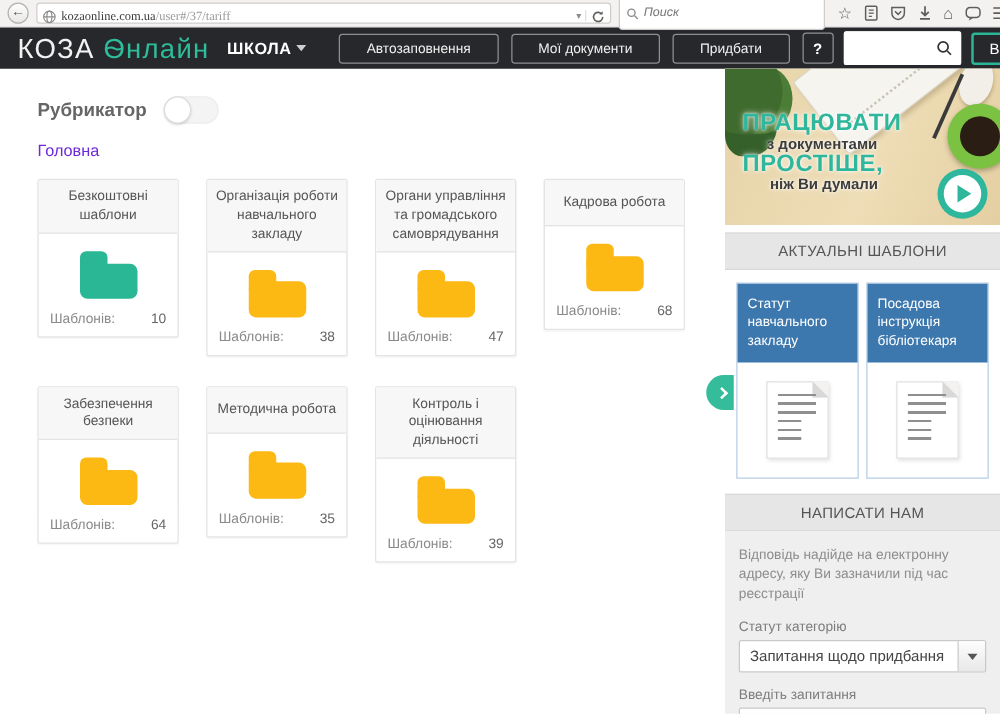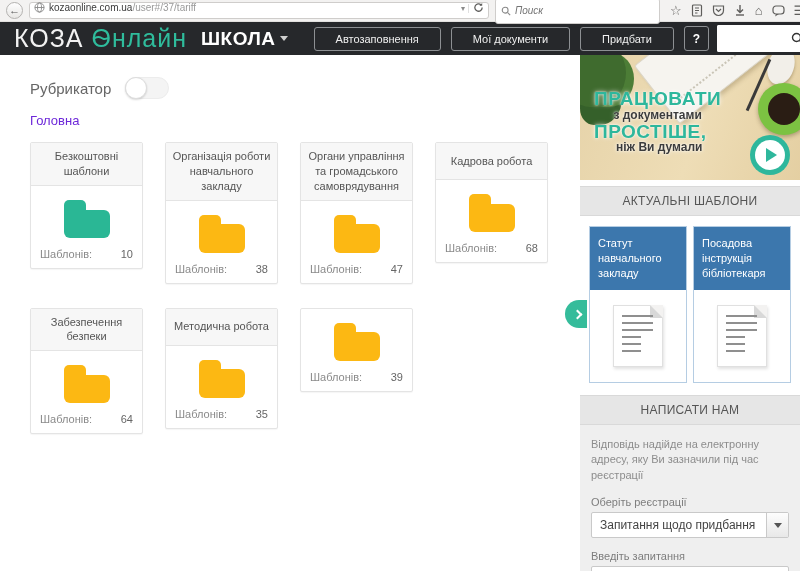--- a/index.html
+++ b/index.html
@@ -6,39 +6,39 @@
   html,body { width:800px; height:571px; overflow:hidden;
     font-family:"Liberation Sans", sans-serif; background:#fff; }
 
   
   .browser-bar { height:22px; background:#f3f2f1; display:flex; align-items:center;
     padding:0 6px; gap:6px; border-bottom:1px solid #e2e1df; }
   .nav-back { width:17px; height:17px; border:1px solid #b4b2b0; border-radius:50%;
     background:linear-gradient(#fefefe,#e8e7e5); color:#555; font-size:11px; line-height:15px;
     text-align:center; flex:0 0 auto; }
   .url-bar { flex:0 0 460px; height:17px; background:#fff; border:1px solid #cfcdcb;
-    border-radius:3px; display:flex; align-items:flex-end; padding:5px 4px; gap:4px; }
+    border-radius:3px; display:flex; align-items:flex-start; padding:5px 4px; gap:4px;font-family:Liberation Serif, serif; }
   .url-text { flex:1; font-size:10px; white-space:nowrap; overflow:hidden; }
   .url-host { color:#3b3b3b; }
   .url-path { color:#9a9a9a; }
   .url-caret { color:#8a8a8a; font-size:8px; padding:0 3px; border-right:1px solid #e0e0e0; }
   .icon-btn { display:flex; align-items:center; justify-content:center; color:#5f5e5c; }
   .search-bar { flex:0 0 165px; height:17px; background:#fff; border:1px solid #cfcdcb;
     border-radius:3px; display:flex; align-items:center; padding:12px 5px; gap:4px; }
   .search-bar input { border:0; outline:0; width:100%; font-size:10px; font-style:italic;
     color:#444; font-family:"Liberation Sans",sans-serif; background:transparent; }
   .chrome-icons { display:flex; align-items:center; gap:9px; margin-left:4px; color:#5f5e5c; }
   .chrome-icons .uni { font-size:13px; line-height:1; }
 
   
   .app-header { height:33px; background:#26282b; display:flex; align-items:center;
     padding:0 14px; gap:10px; }
-  .logo { font-size:25px; letter-spacing:1px; color:#f2f2f2; white-space:nowrap; }
+  .logo { font-size:22px; letter-spacing:1px; color:#f2f2f2; white-space:nowrap; }
   .logo .accent { color:#2fbc9c; }
-  .site-section { color:#fff; font-size:19px; font-weight:bold; letter-spacing:.5px;
+  .site-section { color:#fff; font-size:13px; font-weight:bold; letter-spacing:.5px;
     display:flex; align-items:center; gap:4px; margin-left:4px; }
   .caret-down { width:0; height:0; border-left:4px solid transparent;
     border-right:4px solid transparent; border-top:5px solid #cfcfcf; }
   .hdr-btn { background:transparent; border:1px solid #8d9093; border-radius:3px;
     color:#f0f0f0; font-size:11px; padding:5px 21px; font-family:"Liberation Sans",sans-serif;
     white-space:nowrap; }
   .hdr-nav { display:flex; gap:10px; margin-left:16px; }
   .hdr-right { margin-left:auto; display:flex; align-items:center; gap:8px; }
   .help-btn { width:25px; height:25px; background:transparent; border:1px solid #8d9093;
     border-radius:3px; color:#fff; font-size:12px; font-weight:bold; }
@@ -49,21 +49,21 @@
     align-items:center; justify-content:center; }
   .logout-btn { background:transparent; border:2px solid #2bb597; border-radius:3px;
     color:#fff; font-size:12px; padding:4px 13px; font-family:"Liberation Sans",sans-serif; }
 
   
   .page { display:flex; height:516px; }
   .main { width:580px; padding:22px 0 0 30px; }
   .sidebar { width:220px; position:relative; background:#fff; }
 
   
-  .rubricator-row { display:flex; align-items:center; gap:14px; }
+  .rubricator-row { display:flex; align-items:center; gap:14px;font-weight:bold; }
   .rubricator-label { font-size:15px; color:#666; }
   .toggle { width:44px; height:22px; border-radius:11px; background:#f4f4f4;
     border:1px solid #ececec; position:relative; }
   .toggle .knob { position:absolute; left:-1px; top:-1px; width:22px; height:22px;
     border-radius:50%; background:#fff; border:1px solid #ddd;
     box-shadow:0 1px 2px rgba(0,0,0,.15); }
   .breadcrumb { margin-top:14px; font-size:13px; color:#6d28d9; display:inline-block; }
 
   .cards-row { display:flex; gap:22px; align-items:flex-start; margin-top:13px; }
   .cards-row + .cards-row { margin-top:24px; }
@@ -313,20 +313,21 @@
         <div class="fc-head">Методична робота</div>
         <div class="fc-body">
             <div class="folder" data-color="yellow"></div>
           <div class="fc-foot">
               <span>Шаблонів:</span>
               <span class="cnt">35</span>
             </div>
           </div>
       </div>
       <div class="folder-card">
+        <div class="fc-head">Контроль і оцінювання діяльності</div>
         <div class="fc-body">
             <div class="folder" data-color="yellow"></div>
           <div class="fc-foot">
               <span>Шаблонів:</span>
               <span class="cnt">39</span>
             </div>
           </div>
       </div>
     </div>
   </div>
@@ -370,21 +371,21 @@
           </div>
       </div>
     </div>
     <div class="pull-tab">
         <div class="chev"></div>
       </div>
 
     <div class="section-bar" style="margin-top:2px">НАПИСАТИ НАМ</div>
     <div class="write-body">
       <div class="write-note">Відповідь надійде на електронну адресу, яку Ви зазначили під час реєстрації</div>
-      <div class="form-label">Оберіть реєстрації</div>
+      <div class="form-label">Статут категорію</div>
       <div class="fake-select">
         <div class="val">Запитання щодо придбання</div>
         <div class="dd">
             <span class="caret-down"></span>
           </div>
       </div>
       <div class="form-label">Введіть запитання</div>
       <textarea class="question-area" style=""></textarea>
       
     </div>

